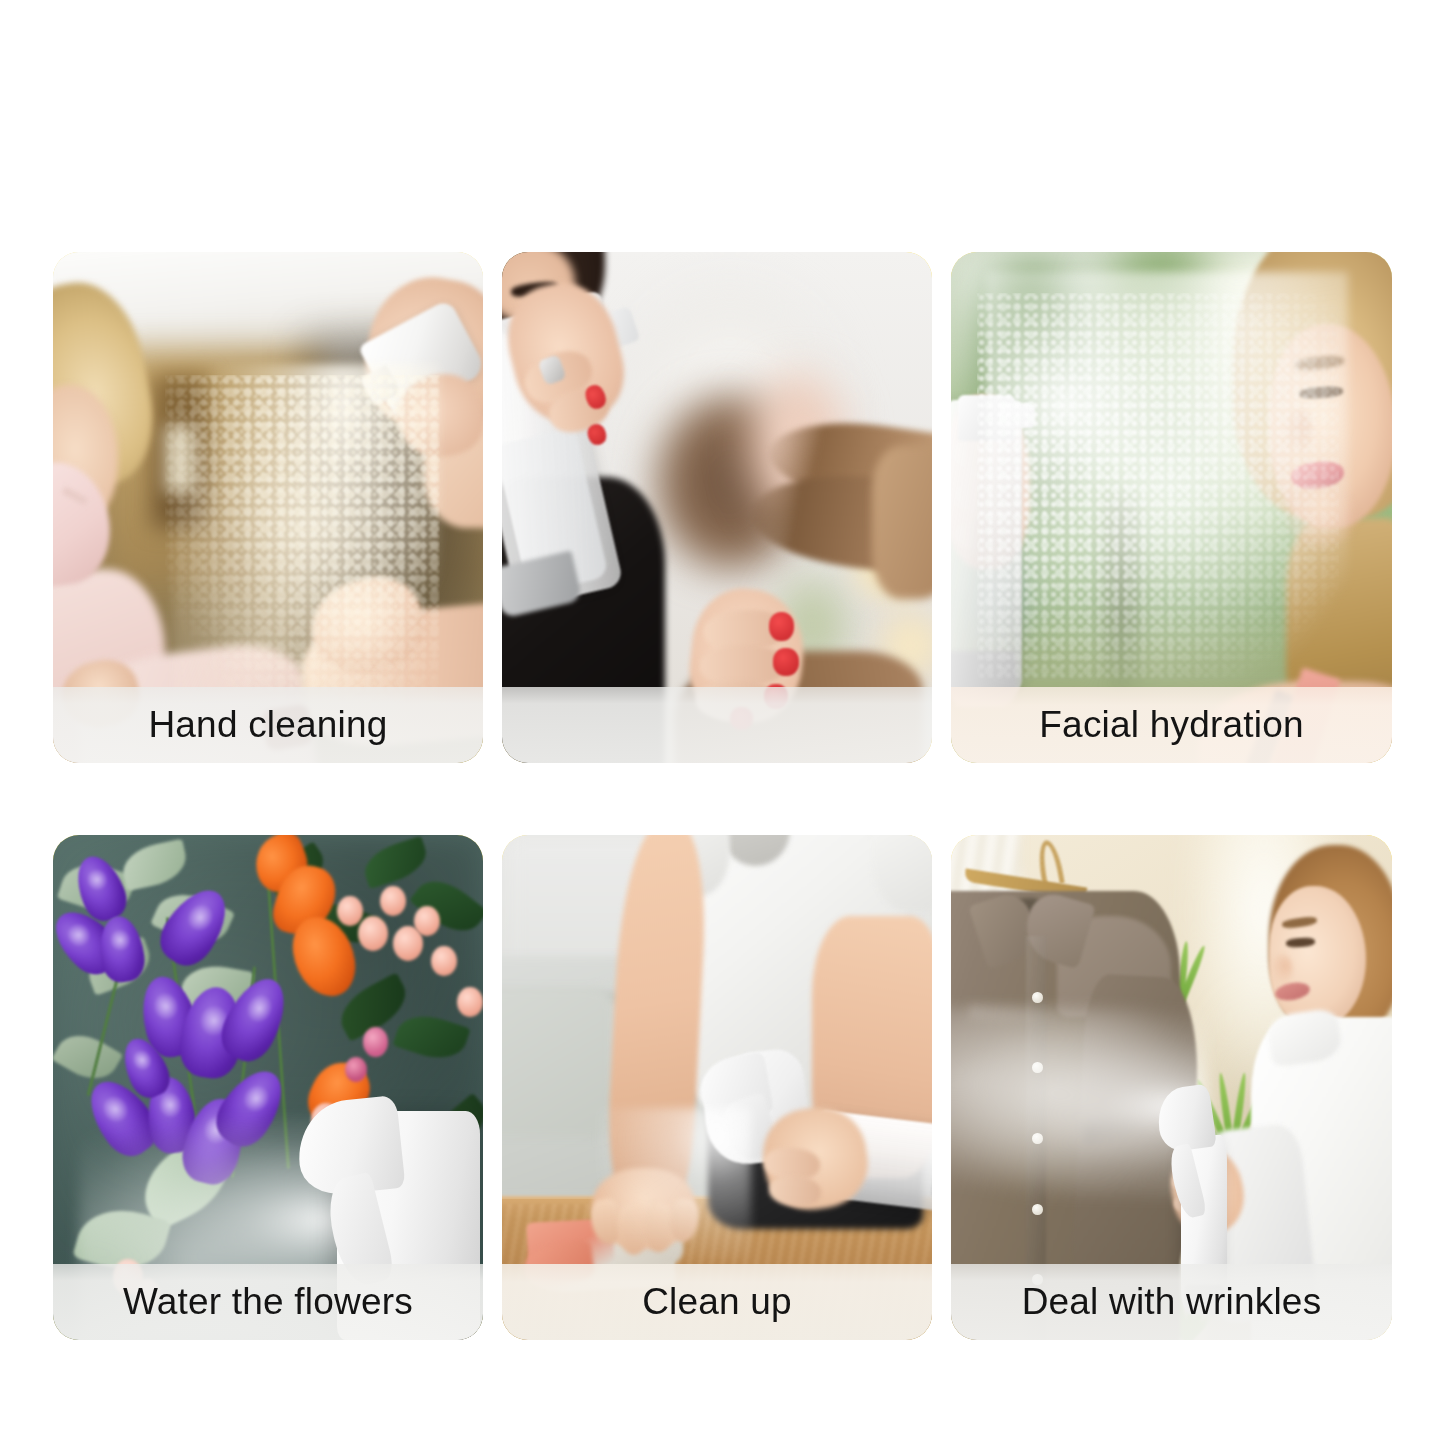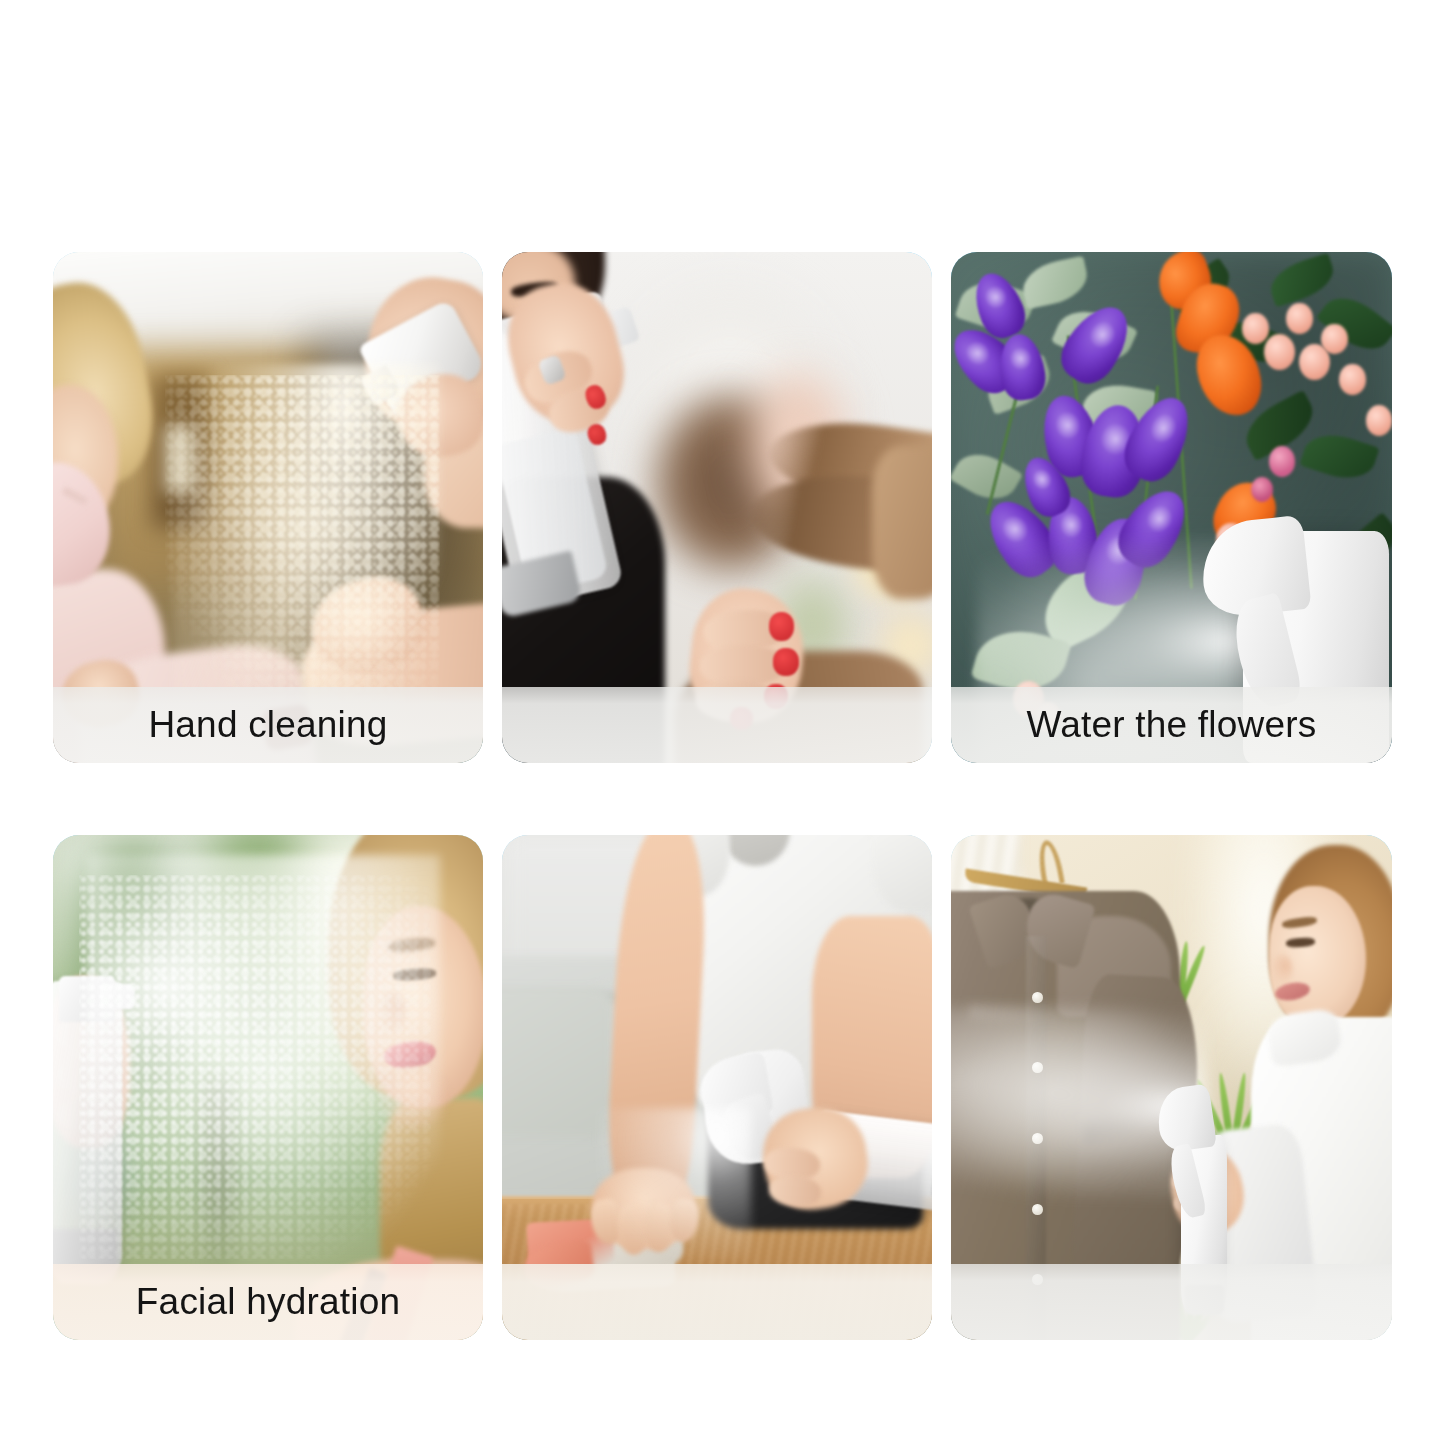--- a/index.html
+++ b/index.html
@@ -44,21 +44,21 @@
     grid-template-columns: 430px 430px 441px;
     grid-template-rows: 511px 505px;
     column-gap: 19px;
     row-gap: 72px;
   }
 
   .tile {
     position: relative;
     border-radius: 26px;
     overflow: hidden;
-    background: #7dd3fc;
+    background: #fde047;
   }
 
   .scene {
     position: absolute;
     inset: 0;
     overflow: hidden;
   }
 
   
   .caption {
@@ -626,117 +626,20 @@
         <div class="t2-n1"></div>
         <div class="t2-n2"></div>
         <div class="t2-n3"></div>
         <div class="t2-n4"></div>
       </div>
       <div class="cap-bg light"></div>
     </div>
 
     <div class="tile">
       <div class="scene">
-        <div class="t3-bg"></div>
-        <div class="t3-bgtex"></div>
-
-        <div class="leaf" style="left:2%;top:6%;width:16%;height:9%;background:linear-gradient(120deg,#b7c9b4,#8fa98d);transform:rotate(18deg);"></div>
-        <div class="leaf" style="left:16%;top:2%;width:15%;height:8%;background:linear-gradient(120deg,#c3d3bf,#97b093);transform:rotate(-12deg);"></div>
-        <div class="leaf" style="left:24%;top:12%;width:17%;height:9%;background:linear-gradient(120deg,#bccdb8,#91aa8e);transform:rotate(24deg);"></div>
-        <div class="leaf" style="left:8%;top:22%;width:15%;height:8%;background:linear-gradient(120deg,#b3c5ae,#89a286);transform:rotate(-20deg);"></div>
-        <div class="leaf" style="left:30%;top:26%;width:16%;height:9%;background:linear-gradient(120deg,#c0d0bb,#93ac90);transform:rotate(10deg);"></div>
-        <div class="leaf" style="left:1%;top:40%;width:14%;height:8%;background:linear-gradient(120deg,#aec0a9,#859e82);transform:rotate(30deg);"></div>
-        <div class="leaf" style="left:20%;top:62%;width:22%;height:13%;background:linear-gradient(130deg,#c6d9c1,#8fae8b);transform:rotate(-26deg);border-radius:66% 10% 66% 10%;"></div>
-        <div class="leaf" style="left:6%;top:74%;width:20%;height:12%;background:linear-gradient(130deg,#bfd2bb,#8aa786);transform:rotate(16deg);border-radius:66% 10% 66% 10%;"></div>
-
-        <div class="leaf" style="left:50%;top:4%;width:14%;height:7%;background:linear-gradient(120deg,#2f5a2c,#1d3d1d);transform:rotate(-34deg);"></div>
-        <div class="leaf" style="left:60%;top:14%;width:16%;height:7%;background:linear-gradient(120deg,#2b5329,#18381a);transform:rotate(22deg);"></div>
-        <div class="leaf" style="left:72%;top:2%;width:15%;height:7%;background:linear-gradient(120deg,#316032,#1c401e);transform:rotate(-18deg);"></div>
-        <div class="leaf" style="left:84%;top:10%;width:16%;height:8%;background:linear-gradient(120deg,#2d5a2e,#1a3c1c);transform:rotate(38deg);"></div>
-        <div class="leaf" style="left:66%;top:30%;width:17%;height:8%;background:linear-gradient(120deg,#2a5228,#173619);transform:rotate(-28deg);"></div>
-        <div class="leaf" style="left:80%;top:36%;width:16%;height:8%;background:linear-gradient(120deg,#2f5c30,#1b3e1d);transform:rotate(18deg);"></div>
-        <div class="leaf" style="left:88%;top:54%;width:14%;height:7%;background:linear-gradient(120deg,#2b5129,#18351a);transform:rotate(-40deg);"></div>
-        <div class="leaf" style="left:62%;top:54%;width:14%;height:7%;background:linear-gradient(120deg,#2e5a2f,#1a3b1c);transform:rotate(44deg);"></div>
-
-        <div class="stem" style="left:12%;top:22%;width:3px;height:30%;transform:rotate(14deg);"></div>
-        <div class="stem" style="left:30%;top:16%;width:3px;height:46%;transform:rotate(-8deg);"></div>
-        <div class="stem" style="left:44%;top:26%;width:3px;height:42%;transform:rotate(6deg);"></div>
-        <div class="stem" style="left:52%;top:10%;width:3px;height:56%;transform:rotate(-4deg);"></div>
-
-        <div class="bell" style="left:6%;top:4%;width:10%;height:13%;transform:rotate(-22deg);">
-            <i></i>
-          </div>
-        <div class="bell" style="left:2%;top:14%;width:11%;height:14%;transform:rotate(-46deg);">
-            <i></i>
-          </div>
-        <div class="bell" style="left:11%;top:16%;width:10%;height:13%;transform:rotate(-8deg);">
-            <i></i>
-          </div>
-        <div class="bell" style="left:27%;top:10%;width:12%;height:16%;transform:rotate(34deg);">
-            <i></i>
-          </div>
-        <div class="bell" style="left:21%;top:28%;width:12%;height:16%;transform:rotate(-14deg);">
-            <i></i>
-          </div>
-        <div class="bell" style="left:30%;top:30%;width:14%;height:18%;transform:rotate(8deg);">
-            <i></i>
-          </div>
-        <div class="bell" style="left:41%;top:28%;width:12%;height:17%;transform:rotate(26deg);">
-            <i></i>
-          </div>
-        <div class="bell" style="left:10%;top:48%;width:12%;height:16%;transform:rotate(-36deg);">
-            <i></i>
-          </div>
-        <div class="bell" style="left:22%;top:48%;width:11%;height:15%;transform:rotate(-6deg);">
-            <i></i>
-          </div>
-        <div class="bell" style="left:31%;top:52%;width:13%;height:17%;transform:rotate(14deg);">
-            <i></i>
-          </div>
-        <div class="bell" style="left:40%;top:46%;width:12%;height:16%;transform:rotate(34deg);">
-            <i></i>
-          </div>
-        <div class="bell" style="left:17%;top:40%;width:9%;height:12%;transform:rotate(-24deg);">
-            <i></i>
-          </div>
-
-        <div class="orange" style="left:47%;top:0%;width:12%;height:11%;border-radius:60% 30% 50% 40%;transform:rotate(-20deg);"></div>
-        <div class="orange" style="left:52%;top:6%;width:13%;height:14%;border-radius:50% 40% 60% 30%;transform:rotate(16deg);"></div>
-        <div class="orange" style="left:56%;top:16%;width:14%;height:16%;border-radius:40% 60% 40% 60%;transform:rotate(-8deg);"></div>
-        <div class="orange" style="left:60%;top:45%;width:13%;height:13%;border-radius:50% 40% 55% 40%;transform:rotate(24deg);"></div>
-        <div class="orange" style="left:64%;top:54%;width:11%;height:11%;border-radius:45% 55% 40% 60%;transform:rotate(-14deg);"></div>
-
-        <div class="pinkf" style="left:66%;top:12%;width:6%;height:6%;"></div>
-        <div class="pinkf" style="left:71%;top:16%;width:7%;height:7%;"></div>
-        <div class="pinkf" style="left:76%;top:10%;width:6%;height:6%;"></div>
-        <div class="pinkf" style="left:79%;top:18%;width:7%;height:7%;"></div>
-        <div class="pinkf" style="left:84%;top:14%;width:6%;height:6%;"></div>
-        <div class="pinkf" style="left:88%;top:22%;width:6%;height:6%;"></div>
-        <div class="pinkf" style="left:94%;top:30%;width:6%;height:6%;"></div>
-        <div class="pinkf" style="left:60%;top:53%;width:7%;height:7%;"></div>
-        <div class="pinkf" style="left:64%;top:58%;width:6%;height:6%;"></div>
-        <div class="pinkf" style="left:14%;top:84%;width:7%;height:7%;"></div>
-        <div class="pinkf" style="left:19%;top:88%;width:6%;height:6%;"></div>
-        <div class="pinkf" style="left:72%;top:38%;width:6%;height:6%;background:radial-gradient(circle at 38% 34%,#f4a8c2,#cf5f8c 65%);"></div>
-        <div class="pinkf" style="left:68%;top:44%;width:5%;height:5%;background:radial-gradient(circle at 38% 34%,#f09ab7,#c4527f 65%);"></div>
-
-        <div class="t3-mist"></div>
-        <div class="t3-sprayer">
-          <div class="t3-sp-dark"></div>
-          <div class="t3-sp-body"></div>
-          <div class="t3-sp-nose"></div>
-          <div class="t3-sp-trig"></div>
-        </div>
-      </div>
-      <div class="cap-bg light"></div>
-      <div class="caption">Water the flowers</div>
-    </div>
-
-    <div class="tile">
-      <div class="scene">
         <div class="t4-bg"></div>
         <div class="t4-sky"></div>
         <div class="t4-tree1"></div>
         <div class="t4-tree2"></div>
         <div class="t4-trunk"></div>
         <div class="t4-grass"></div>
         <div class="t4-blue"></div>
         <div class="t4-light"></div>
         <div class="t4-hair"></div>
         <div class="t4-hairlong"></div>
@@ -755,20 +658,117 @@
         <div class="t4-f3"></div>
         <div class="t4-bot"></div>
         <div class="t4-botbot"></div>
         <div class="t4-botcap"></div>
         <div class="t4-botnoz"></div>
         <div class="t4-mist"></div>
         <div class="t4-speck"></div>
       </div>
       <div class="cap-bg warm"></div>
       <div class="caption">Facial hydration</div>
+    </div>
+
+    <div class="tile">
+      <div class="scene">
+        <div class="t3-bg"></div>
+        <div class="t3-bgtex"></div>
+
+        <div class="leaf" style="left:2%;top:6%;width:16%;height:9%;background:linear-gradient(120deg,#b7c9b4,#8fa98d);transform:rotate(18deg);"></div>
+        <div class="leaf" style="left:16%;top:2%;width:15%;height:8%;background:linear-gradient(120deg,#c3d3bf,#97b093);transform:rotate(-12deg);"></div>
+        <div class="leaf" style="left:24%;top:12%;width:17%;height:9%;background:linear-gradient(120deg,#bccdb8,#91aa8e);transform:rotate(24deg);"></div>
+        <div class="leaf" style="left:8%;top:22%;width:15%;height:8%;background:linear-gradient(120deg,#b3c5ae,#89a286);transform:rotate(-20deg);"></div>
+        <div class="leaf" style="left:30%;top:26%;width:16%;height:9%;background:linear-gradient(120deg,#c0d0bb,#93ac90);transform:rotate(10deg);"></div>
+        <div class="leaf" style="left:1%;top:40%;width:14%;height:8%;background:linear-gradient(120deg,#aec0a9,#859e82);transform:rotate(30deg);"></div>
+        <div class="leaf" style="left:20%;top:62%;width:22%;height:13%;background:linear-gradient(130deg,#c6d9c1,#8fae8b);transform:rotate(-26deg);border-radius:66% 10% 66% 10%;"></div>
+        <div class="leaf" style="left:6%;top:74%;width:20%;height:12%;background:linear-gradient(130deg,#bfd2bb,#8aa786);transform:rotate(16deg);border-radius:66% 10% 66% 10%;"></div>
+
+        <div class="leaf" style="left:50%;top:4%;width:14%;height:7%;background:linear-gradient(120deg,#2f5a2c,#1d3d1d);transform:rotate(-34deg);"></div>
+        <div class="leaf" style="left:60%;top:14%;width:16%;height:7%;background:linear-gradient(120deg,#2b5329,#18381a);transform:rotate(22deg);"></div>
+        <div class="leaf" style="left:72%;top:2%;width:15%;height:7%;background:linear-gradient(120deg,#316032,#1c401e);transform:rotate(-18deg);"></div>
+        <div class="leaf" style="left:84%;top:10%;width:16%;height:8%;background:linear-gradient(120deg,#2d5a2e,#1a3c1c);transform:rotate(38deg);"></div>
+        <div class="leaf" style="left:66%;top:30%;width:17%;height:8%;background:linear-gradient(120deg,#2a5228,#173619);transform:rotate(-28deg);"></div>
+        <div class="leaf" style="left:80%;top:36%;width:16%;height:8%;background:linear-gradient(120deg,#2f5c30,#1b3e1d);transform:rotate(18deg);"></div>
+        <div class="leaf" style="left:88%;top:54%;width:14%;height:7%;background:linear-gradient(120deg,#2b5129,#18351a);transform:rotate(-40deg);"></div>
+        <div class="leaf" style="left:62%;top:54%;width:14%;height:7%;background:linear-gradient(120deg,#2e5a2f,#1a3b1c);transform:rotate(44deg);"></div>
+
+        <div class="stem" style="left:12%;top:22%;width:3px;height:30%;transform:rotate(14deg);"></div>
+        <div class="stem" style="left:30%;top:16%;width:3px;height:46%;transform:rotate(-8deg);"></div>
+        <div class="stem" style="left:44%;top:26%;width:3px;height:42%;transform:rotate(6deg);"></div>
+        <div class="stem" style="left:52%;top:10%;width:3px;height:56%;transform:rotate(-4deg);"></div>
+
+        <div class="bell" style="left:6%;top:4%;width:10%;height:13%;transform:rotate(-22deg);">
+            <i></i>
+          </div>
+        <div class="bell" style="left:2%;top:14%;width:11%;height:14%;transform:rotate(-46deg);">
+            <i></i>
+          </div>
+        <div class="bell" style="left:11%;top:16%;width:10%;height:13%;transform:rotate(-8deg);">
+            <i></i>
+          </div>
+        <div class="bell" style="left:27%;top:10%;width:12%;height:16%;transform:rotate(34deg);">
+            <i></i>
+          </div>
+        <div class="bell" style="left:21%;top:28%;width:12%;height:16%;transform:rotate(-14deg);">
+            <i></i>
+          </div>
+        <div class="bell" style="left:30%;top:30%;width:14%;height:18%;transform:rotate(8deg);">
+            <i></i>
+          </div>
+        <div class="bell" style="left:41%;top:28%;width:12%;height:17%;transform:rotate(26deg);">
+            <i></i>
+          </div>
+        <div class="bell" style="left:10%;top:48%;width:12%;height:16%;transform:rotate(-36deg);">
+            <i></i>
+          </div>
+        <div class="bell" style="left:22%;top:48%;width:11%;height:15%;transform:rotate(-6deg);">
+            <i></i>
+          </div>
+        <div class="bell" style="left:31%;top:52%;width:13%;height:17%;transform:rotate(14deg);">
+            <i></i>
+          </div>
+        <div class="bell" style="left:40%;top:46%;width:12%;height:16%;transform:rotate(34deg);">
+            <i></i>
+          </div>
+        <div class="bell" style="left:17%;top:40%;width:9%;height:12%;transform:rotate(-24deg);">
+            <i></i>
+          </div>
+
+        <div class="orange" style="left:47%;top:0%;width:12%;height:11%;border-radius:60% 30% 50% 40%;transform:rotate(-20deg);"></div>
+        <div class="orange" style="left:52%;top:6%;width:13%;height:14%;border-radius:50% 40% 60% 30%;transform:rotate(16deg);"></div>
+        <div class="orange" style="left:56%;top:16%;width:14%;height:16%;border-radius:40% 60% 40% 60%;transform:rotate(-8deg);"></div>
+        <div class="orange" style="left:60%;top:45%;width:13%;height:13%;border-radius:50% 40% 55% 40%;transform:rotate(24deg);"></div>
+        <div class="orange" style="left:64%;top:54%;width:11%;height:11%;border-radius:45% 55% 40% 60%;transform:rotate(-14deg);"></div>
+
+        <div class="pinkf" style="left:66%;top:12%;width:6%;height:6%;"></div>
+        <div class="pinkf" style="left:71%;top:16%;width:7%;height:7%;"></div>
+        <div class="pinkf" style="left:76%;top:10%;width:6%;height:6%;"></div>
+        <div class="pinkf" style="left:79%;top:18%;width:7%;height:7%;"></div>
+        <div class="pinkf" style="left:84%;top:14%;width:6%;height:6%;"></div>
+        <div class="pinkf" style="left:88%;top:22%;width:6%;height:6%;"></div>
+        <div class="pinkf" style="left:94%;top:30%;width:6%;height:6%;"></div>
+        <div class="pinkf" style="left:60%;top:53%;width:7%;height:7%;"></div>
+        <div class="pinkf" style="left:64%;top:58%;width:6%;height:6%;"></div>
+        <div class="pinkf" style="left:14%;top:84%;width:7%;height:7%;"></div>
+        <div class="pinkf" style="left:19%;top:88%;width:6%;height:6%;"></div>
+        <div class="pinkf" style="left:72%;top:38%;width:6%;height:6%;background:radial-gradient(circle at 38% 34%,#f4a8c2,#cf5f8c 65%);"></div>
+        <div class="pinkf" style="left:68%;top:44%;width:5%;height:5%;background:radial-gradient(circle at 38% 34%,#f09ab7,#c4527f 65%);"></div>
+
+        <div class="t3-mist"></div>
+        <div class="t3-sprayer">
+          <div class="t3-sp-dark"></div>
+          <div class="t3-sp-body"></div>
+          <div class="t3-sp-nose"></div>
+          <div class="t3-sp-trig"></div>
+        </div>
+      </div>
+      <div class="cap-bg light"></div>
+      <div class="caption">Water the flowers</div>
     </div>
 
     <div class="tile">
       <div class="scene">
         <div class="t5-bg"></div>
         <div class="t5-wall"></div>
         <div class="t5-sofa"></div>
         <div class="t5-sofaline"></div>
         <div class="t5-cush"></div>
         <div class="t5-tableedge"></div>
@@ -793,20 +793,21 @@
         <div class="t5-botend"></div>
         <div class="t5-trig"></div>
         <div class="t5-trignose"></div>
         <div class="t5-triglev"></div>
         <div class="t5-handR"></div>
         <div class="t5-fR1"></div>
         <div class="t5-fR2"></div>
         <div class="t5-spray"></div>
       </div>
       <div class="cap-bg cream"></div>
+      <div class="caption">Clean up</div>
     </div>
 
     <div class="tile">
       <div class="scene">
         <div class="t6-bg"></div>
         <div class="t6-curtain"></div>
         <div class="t6-shadow"></div>
         <div class="t6-light"></div>
 
         <div class="palm" style="left:40%;top:8%;width:22%;height:26%;">
@@ -882,16 +883,17 @@
           <div class="t6-spr-trig"></div>
           <div class="t6-spr-base"></div>
         </div>
         <div class="t6-whand"></div>
         <div class="t6-wf1"></div>
         <div class="t6-wf2"></div>
 
         <div class="t6-mist"></div>
       </div>
       <div class="cap-bg light"></div>
+      <div class="caption">Deal with wrinkles</div>
     </div>
 
   </div>
 </div>
 
 </body></html>

